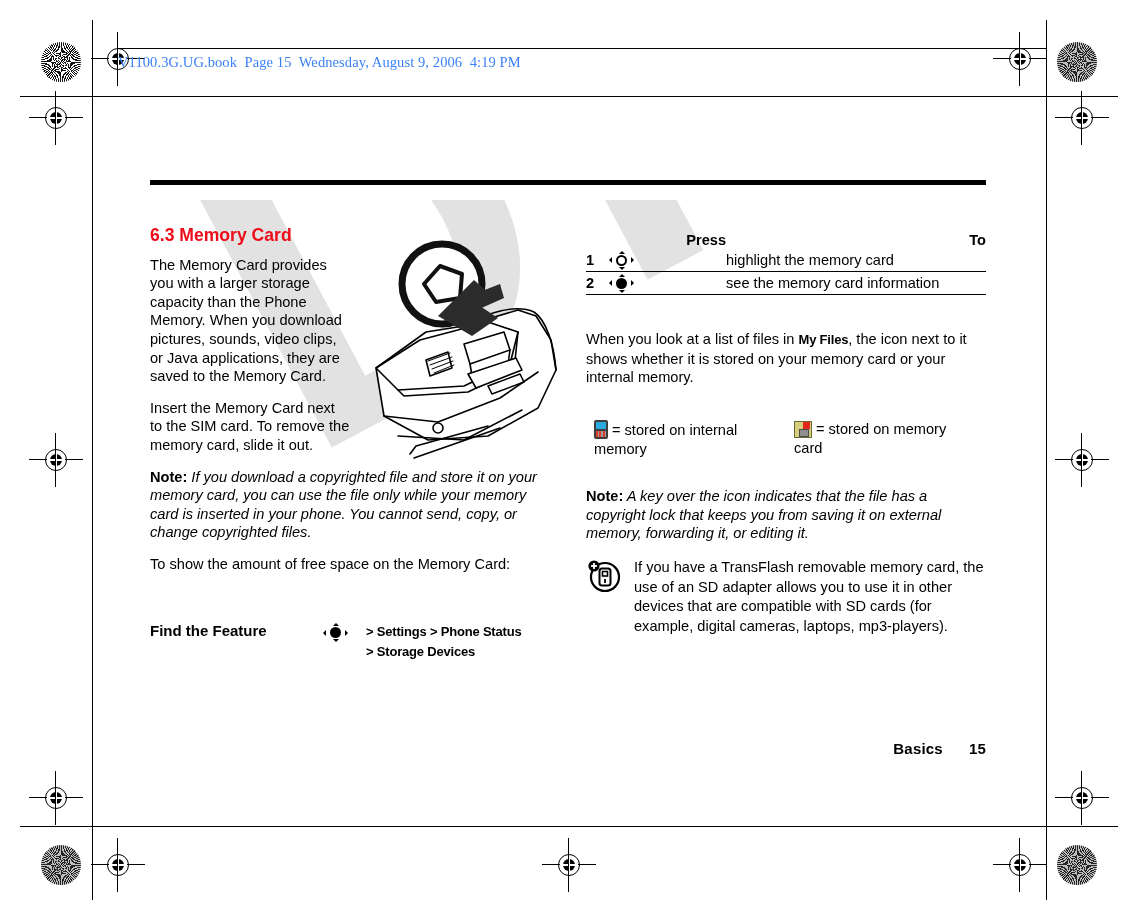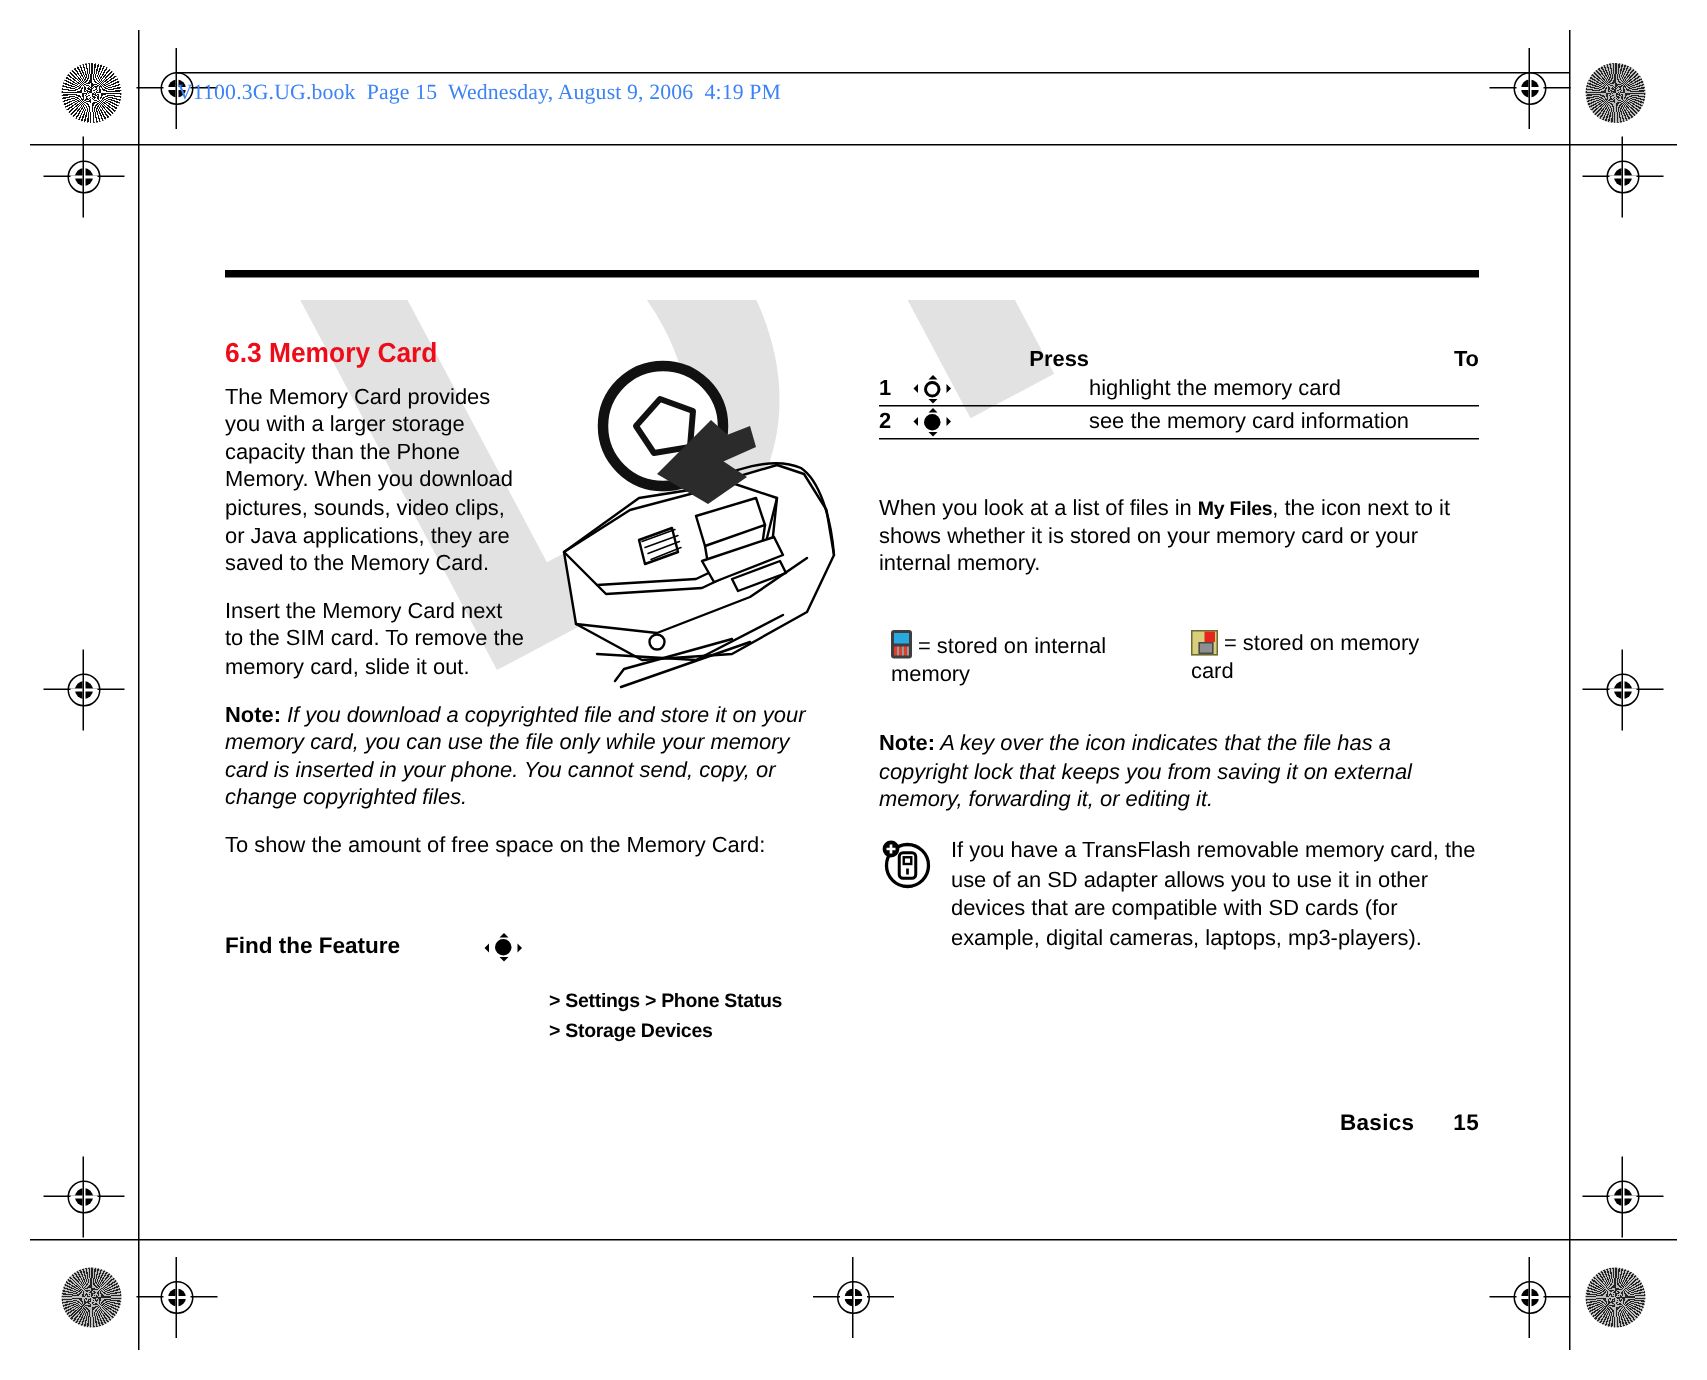--- a/index.html
+++ b/index.html
@@ -158,21 +158,21 @@
   }
 
   
   .fft{
     position:absolute; left:150px; top:622px;
     width:402px;
     display:flex; align-items:flex-start;
   }
   .fft-label{ font-weight:bold; font-size:15px; width:172px; }
   .fft-key{ width:44px; padding-top:1px; }
-  .fft-path{ font-size:13px; font-weight:bold; line-height:20px; letter-spacing:-.2px;margin-top:35px;}
+  .fft-path{ font-size:13px; font-weight:bold; line-height:20px; letter-spacing:-.2px;}
   .fft-path .gt{ font-weight:bold; }
 
   
   .ptable{
     position:absolute; left:586px; top:232px; width:400px;
     border-collapse:collapse;
     font-size:14.6px;
   }
   .ptable th{
     text-align:right; font-weight:bold; font-size:14.6px;

